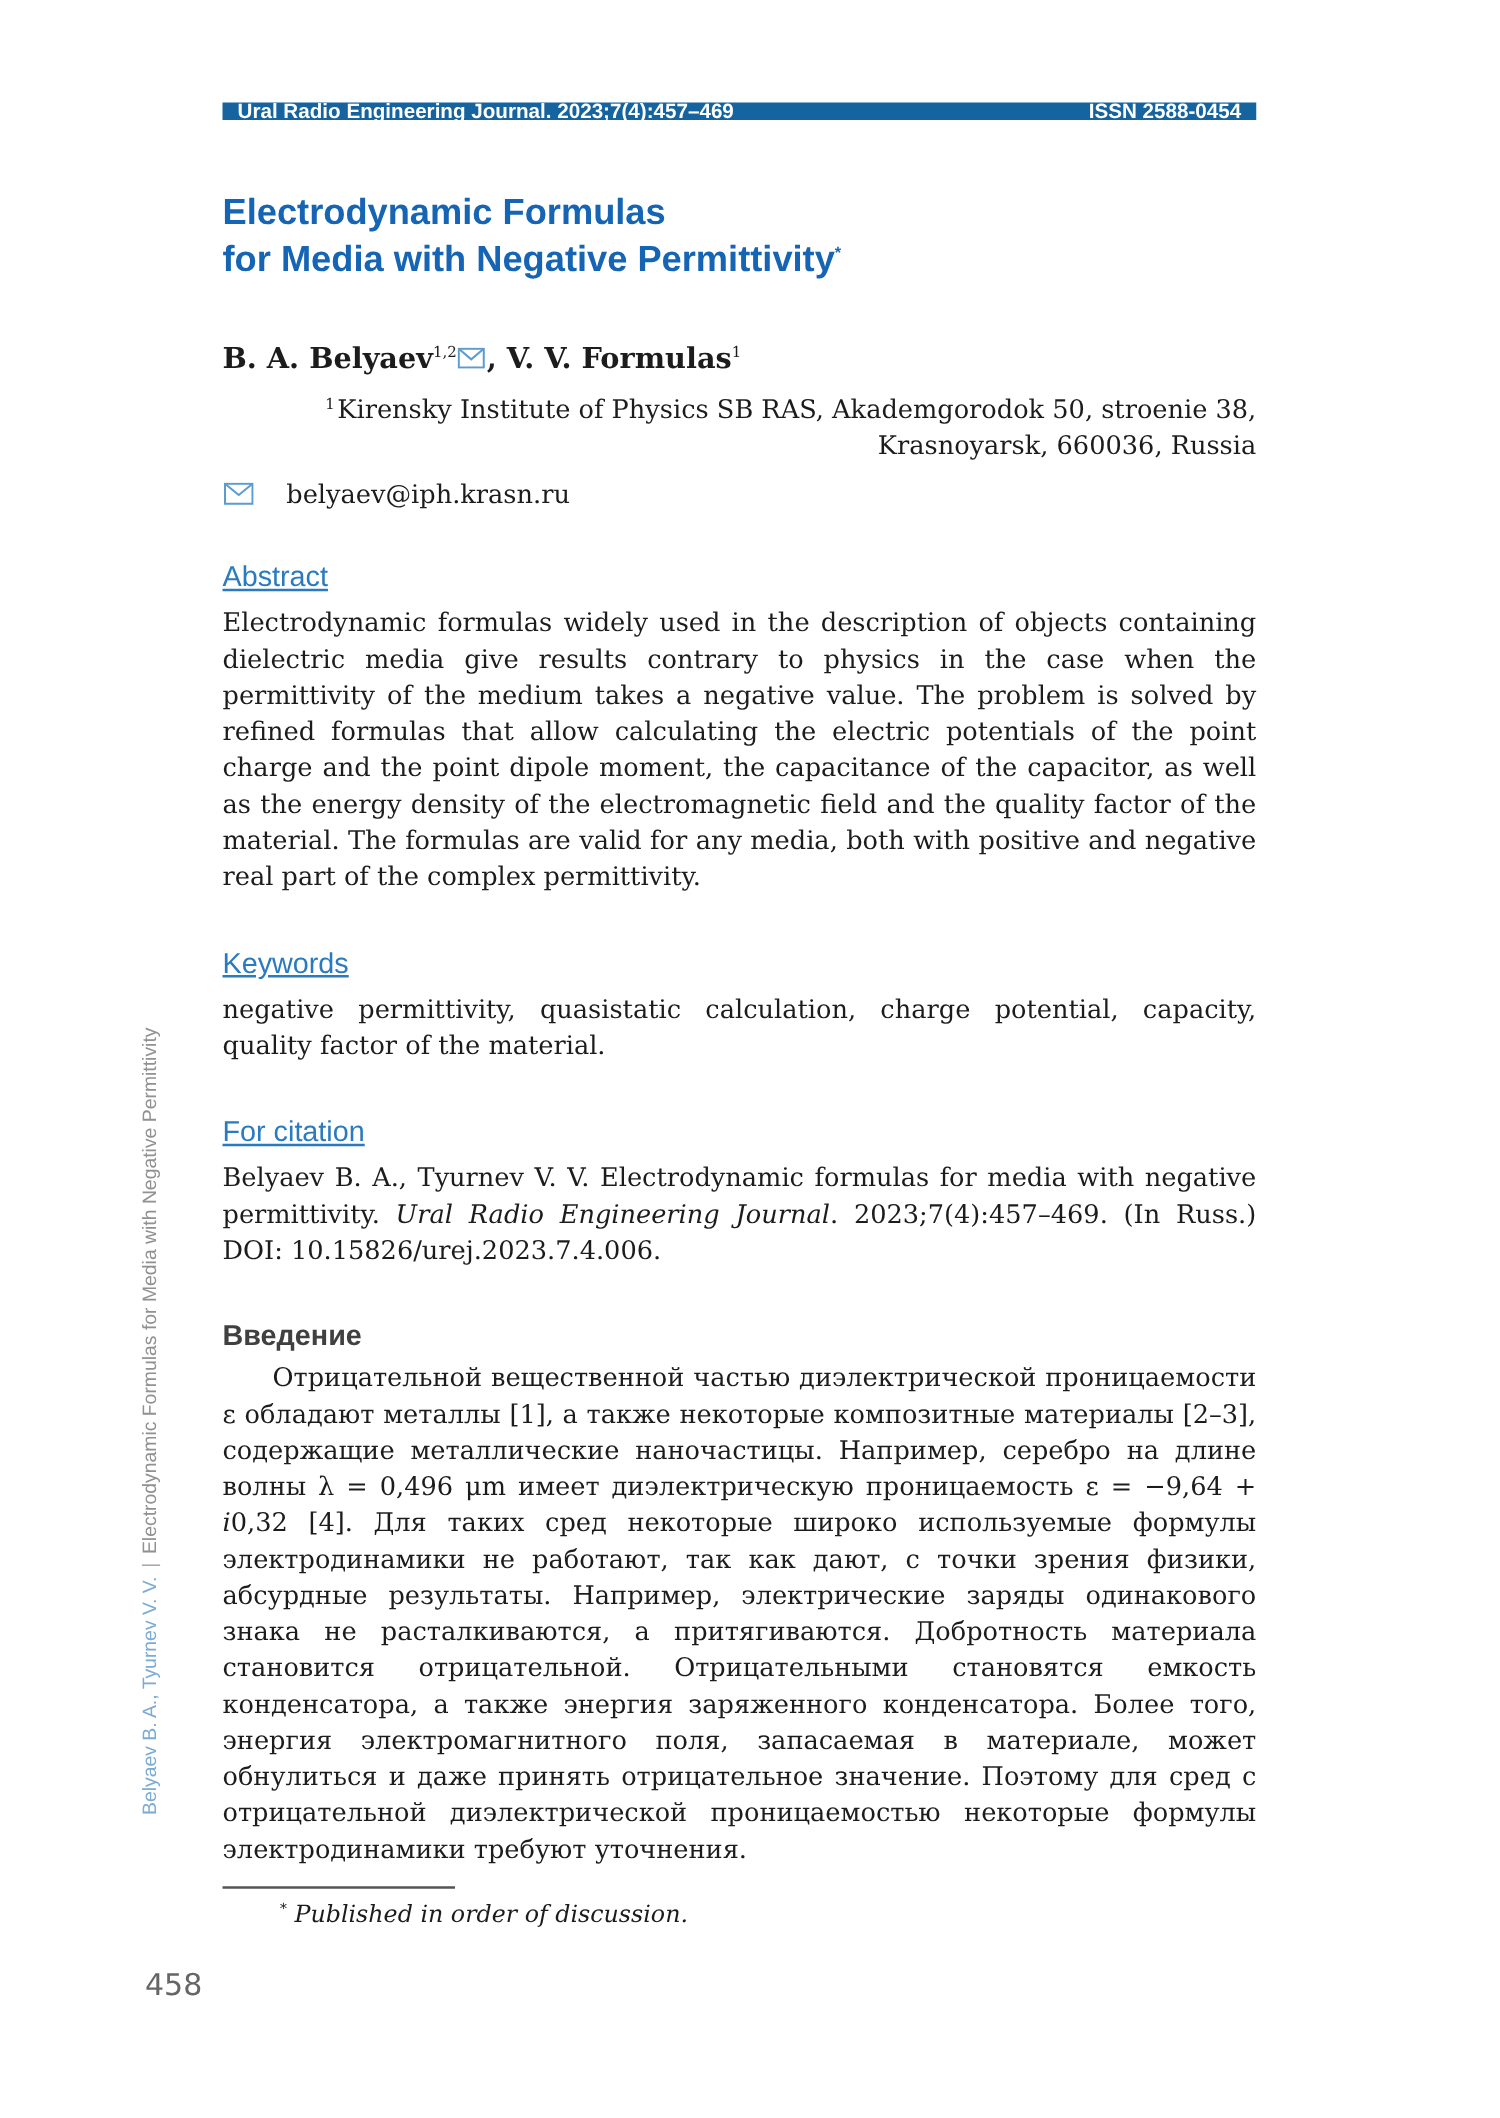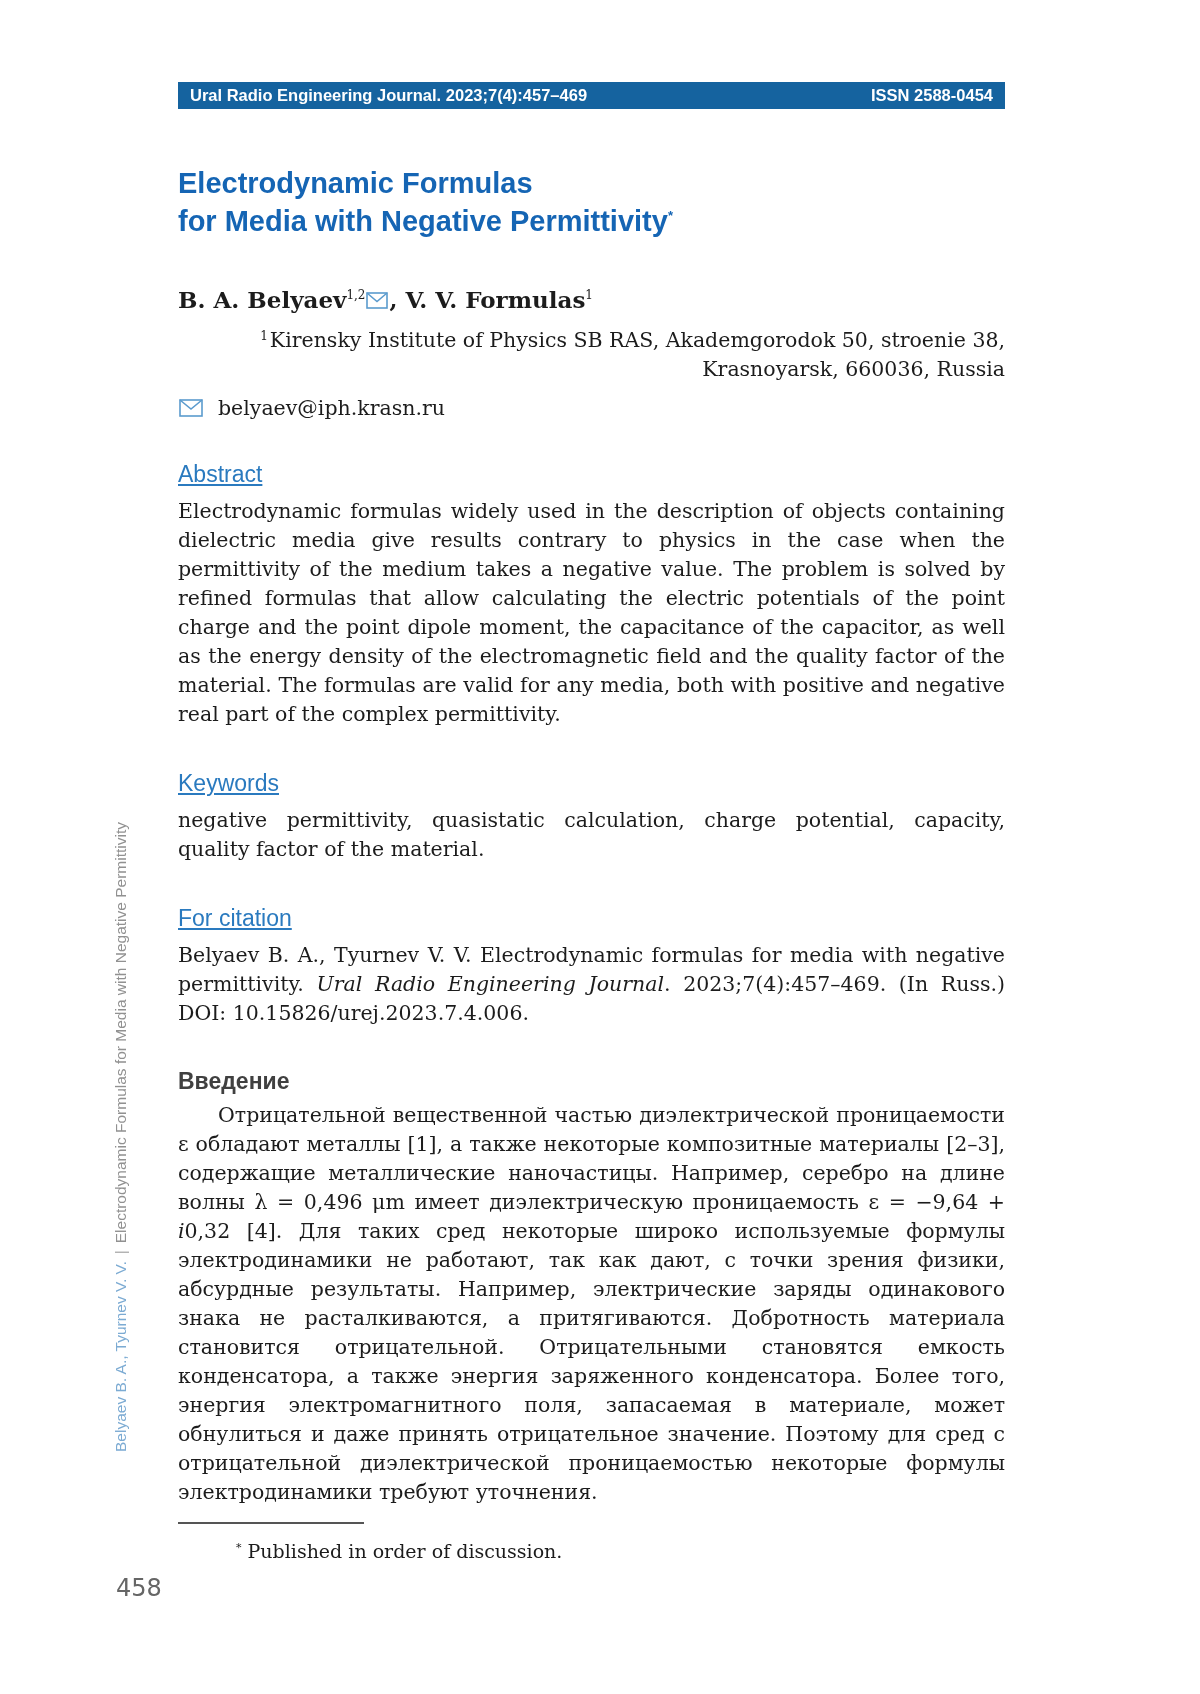--- a/index.html
+++ b/index.html
@@ -6,54 +6,54 @@
   body {
     width:1200px; height:1694px; background:#ffffff; position:relative;
     font-family:"DejaVu Serif", serif; color:#1c1c1c;
     -webkit-font-smoothing:antialiased;
   }
   .content { position:absolute; left:178px; top:82px; width:827px; }
 
   .journal-bar {
     background:#15639f; color:#ffffff;
     font-family:"Liberation Sans", sans-serif; font-weight:bold; font-size:16.5px;
-    height:27px; display:flex; justify-content:space-between; align-items:center;
+    height:14px; display:flex; justify-content:space-between; align-items:center;
     padding:0 12px; box-sizing:border-box;
   }
 
   .article-title {
     font-family:"Liberation Sans", sans-serif; font-weight:bold;
     color:#1565b4; font-size:29px; line-height:1.3; text-align:left;
     margin:56px 0 0 0;
   }
   .article-title sup { font-size:0.45em; }
 
   .authors { font-size:23px; font-weight:bold; margin:46px 0 0 0; }
   .authors sup { font-size:12px; font-weight:normal; }
   .envelope { vertical-align:-1px; margin:0 1px; }
 
   .affil { font-size:20.5px; margin:13px 0 0 4px; line-height:1.42;text-align:right; }
   .affil sup { font-size:12px; margin-right:2px; }
-  .email-line { font-size:20.5px; margin:11px 0 12px 0; display:flex; align-items:center; gap:14px; }
+  .email-line { font-size:20.5px; margin:11px 0 12px 0; display:flex; align-items:center; gap:25px; }
   .email-line a { color:#1c1c1c; text-decoration:none; }
 
   .sec-heading {
     font-family:"Liberation Sans", sans-serif; font-weight:normal;
     color:#2a7abf; font-size:23px; margin:41px 0 9px 0;text-decoration:underline;
   }
   .body-text { font-size:20.5px; line-height:29px; text-align:justify; margin:0; }
   .intro-heading {
     font-family:"Liberation Sans", sans-serif; font-weight:bold;
     color:#404040; font-size:23px; margin:40px 0 6px 0;
   }
   .indent { text-indent:40px; }
 
   .footnote { margin-top:15px; }
   .fn-rule { width:186px; border-top:2px solid #555; margin:0 0 9px 0; }
-  .fn-text { font-size:19px; margin:16px; text-indent:42px; }
+  .fn-text { font-size:19px; margin:4px; text-indent:42px;font-style:italic; }
   .fn-text sup { font-size:11px; }
 
   .page-number {
     position:absolute; left:116px; top:1574px;
     font-family:"DejaVu Sans", sans-serif; font-size:24px; color:#666666;
   }
   .sidebar {
     position:absolute; left:112px; top:1452px;
     transform:rotate(-90deg); transform-origin:0 0;
     white-space:nowrap;

